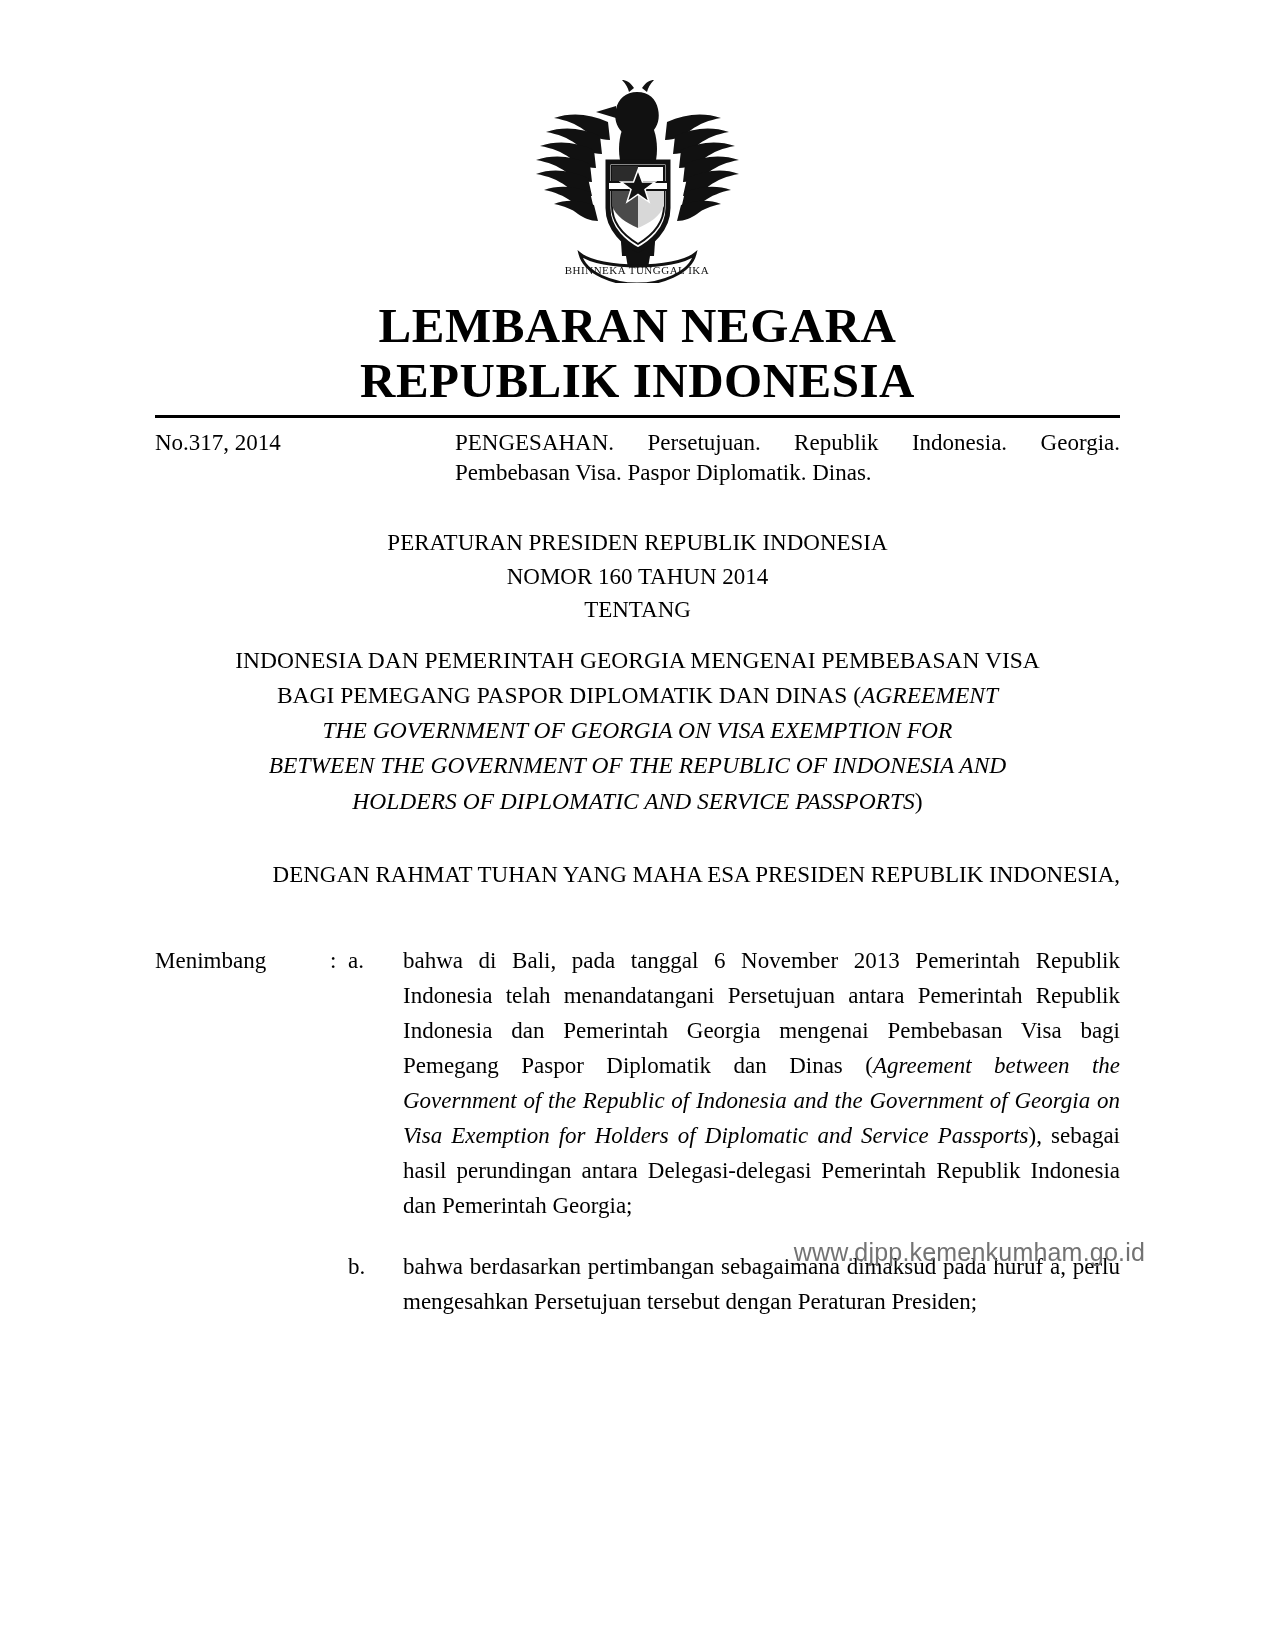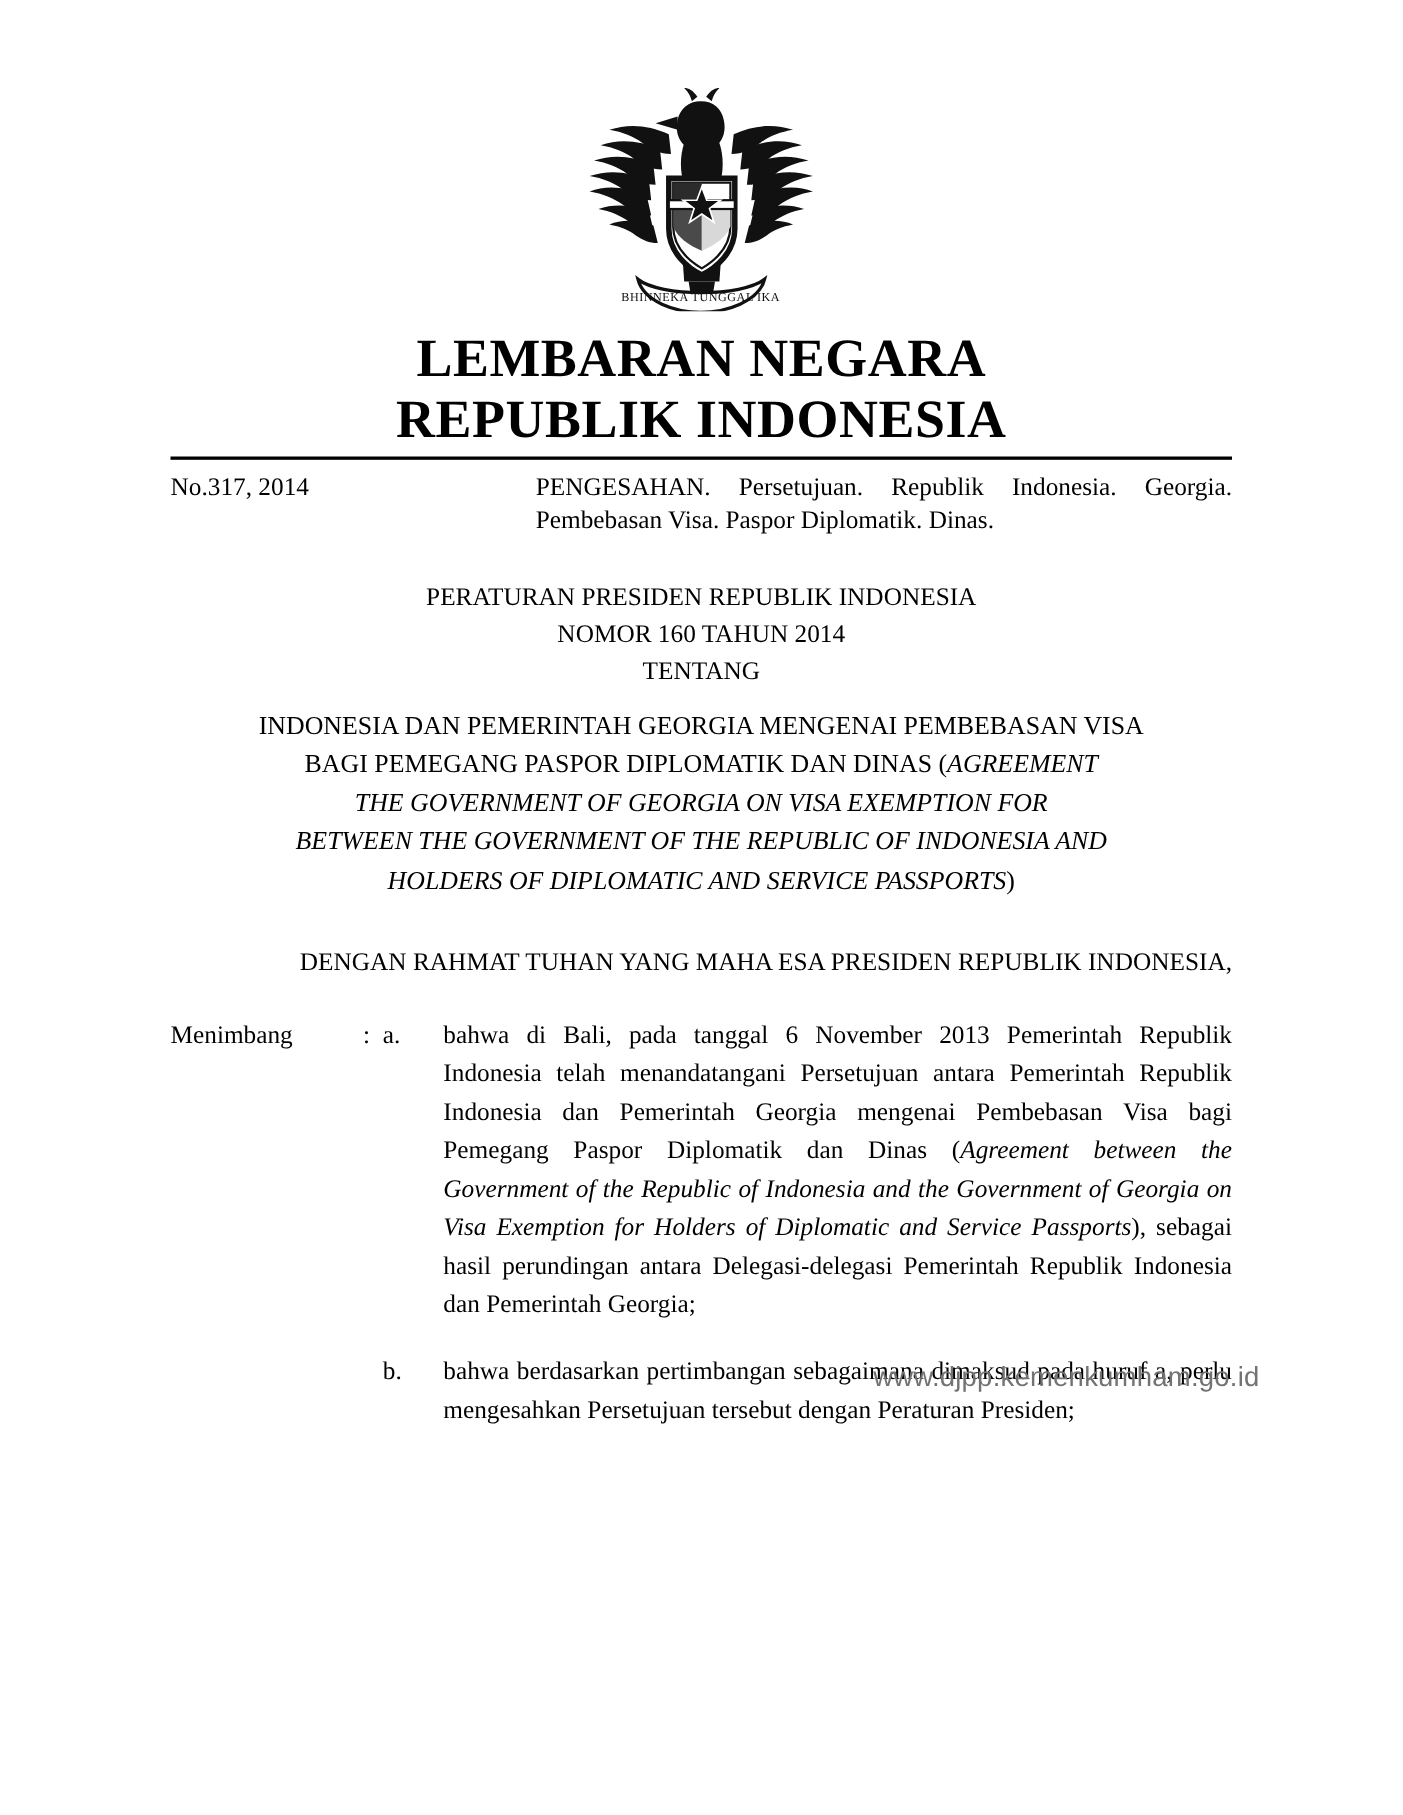--- a/index.html
+++ b/index.html
@@ -53,21 +53,20 @@
     border-top: 3px solid #000;
     margin: 6px 0 0 0;
   }
 
   
   .info-row {
     display: flex;
     margin-top: 10px;
     font-size: 23px;
     line-height: 1.32;
-    gap: 32px;
   }
   .info-no {
     width: 300px;
     flex: 0 0 300px;
   }
   .info-subject {
     flex: 1 1 auto;
     text-align: justify;
     text-justify: inter-word;
   }
@@ -92,21 +91,21 @@
   }
   .enacting {
     text-align: right;
     margin-top: 34px;
     font-size: 23px;
     line-height: 1.9;
   }
 
   
   .considering {
-    margin-top: 28px;
+    margin-top: 48px;
     font-size: 23px;
     line-height: 1.52;
   }
   .cons-row {
     display: flex;
     align-items: flex-start;
   }
   .cons-label {
     flex: 0 0 175px;
     width: 175px;

